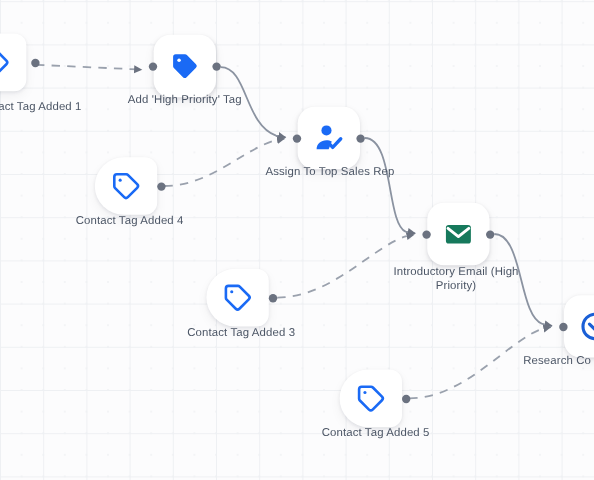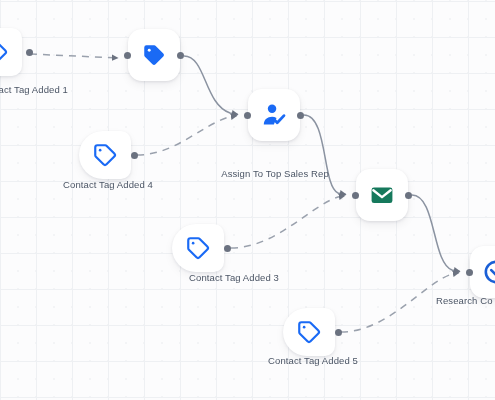--- a/index.html
+++ b/index.html
@@ -107,58 +107,61 @@
   <div class="node-label" style="left:-32px; top:84px; width:110px;">Contact Tag Added 1</div>
 
   <div class="node action" style="left:128px; top:29px;">
     <svg class="node-icon" viewBox="0 0 24 24">
       <path d="M20.6 13.4 13.4 20.6a2 2 0 0 1-2.8 0l-7-7A2 2 0 0 1 3 12.2V5a2 2 0 0 1 2-2h7.2a2 2 0 0 1 1.4.6l7 7a2 2 0 0 1 0 2.8z" fill="#1a6af5"></path>
       <circle cx="7.6" cy="7.6" r="1.35" fill="#ffffff"></circle>
     </svg>
   </div>
   <div class="port" style="left:124px; top:51.5px;"></div>
   <div class="port" style="left:177px; top:51.5px;"></div>
+  <div class="node-label" style="left:89px; top:78px; width:130px;">Add 'High Priority' Tag</div>
 
   <div class="node trigger" style="left:79px; top:131px;">
     <svg class="node-icon" viewBox="0 0 24 24" fill="none" stroke="#1a6af5" stroke-width="2" stroke-linecap="round" stroke-linejoin="round">
       <path d="M20.6 13.4 13.4 20.6a2 2 0 0 1-2.8 0l-7-7A2 2 0 0 1 3 12.2V5a2 2 0 0 1 2-2h7.2a2 2 0 0 1 1.4.6l7 7a2 2 0 0 1 0 2.8z"></path>
       <circle cx="7.5" cy="7.5" r="1.2" fill="#1a6af5" stroke="none"></circle>
     </svg>
   </div>
   <div class="port" style="left:131px; top:151.5px;"></div>
   <div class="node-label" style="left:53px; top:179px; width:110px;">Contact Tag Added 4</div>
 
   <div class="node action" style="left:248px; top:89px;">
     <svg class="node-icon" viewBox="0 0 24 24">
       <circle cx="10.2" cy="6.2" r="3.9" fill="#1a6af5"></circle>
       <path d="M2.6 20.6c0-4.2 3.4-6.9 7.6-6.9 1.5 0 2.9.35 4.1 1l-2.4 6H2.6z" fill="#1a6af5"></path>
       <path d="M11.6 15.6 15 19.2l6.2-6.6" fill="none" stroke="#1a6af5" stroke-width="2.6" stroke-linecap="round" stroke-linejoin="round"></path>
     </svg>
   </div>
   <div class="port" style="left:244px; top:111.5px;"></div>
   <div class="port" style="left:297px; top:111.5px;"></div>
-  <div class="node-label" style="left:206px; top:138px; width:138px;margin-top:30px;">Assign To Top Sales Rep</div>
+  <div class="node-label" style="left:206px; top:138px; width:138px;">Assign To Top Sales Rep</div>
 
   <div class="node trigger" style="left:172px; top:224px;">
     <svg class="node-icon" viewBox="0 0 24 24" fill="none" stroke="#1a6af5" stroke-width="2" stroke-linecap="round" stroke-linejoin="round">
       <path d="M20.6 13.4 13.4 20.6a2 2 0 0 1-2.8 0l-7-7A2 2 0 0 1 3 12.2V5a2 2 0 0 1 2-2h7.2a2 2 0 0 1 1.4.6l7 7a2 2 0 0 1 0 2.8z"></path>
       <circle cx="7.5" cy="7.5" r="1.2" fill="#1a6af5" stroke="none"></circle>
     </svg>
   </div>
   <div class="port" style="left:224px; top:244.5px;"></div>
-  <div class="node-label" style="left:146px; top:272px; width:110px;margin-left:33px;">Contact Tag Added 3</div>
+  <div class="node-label" style="left:146px; top:272px; width:110px;">Contact Tag Added 3</div>
 
   <div class="node action" style="left:356px; top:169px;">
     <svg class="node-icon" viewBox="0 0 24 24">
       <rect x="2.4" y="5" width="19.2" height="14.4" rx="2.2" fill="#16795c"></rect>
       <path d="M4 7.6 12 14l8-6.4" fill="none" stroke="#ffffff" stroke-width="2.2" stroke-linecap="round" stroke-linejoin="round"></path>
     </svg>
   </div>
   <div class="port" style="left:352px; top:191.5px;"></div>
   <div class="port" style="left:405px; top:191.5px;"></div>
+  <div class="node-label" style="left:315px; top:221px; width:130px;">Introductory Email (High
+Priority)</div>
 
   <div class="node trigger" style="left:283px; top:308px;">
     <svg class="node-icon" viewBox="0 0 24 24" fill="none" stroke="#1a6af5" stroke-width="2" stroke-linecap="round" stroke-linejoin="round">
       <path d="M20.6 13.4 13.4 20.6a2 2 0 0 1-2.8 0l-7-7A2 2 0 0 1 3 12.2V5a2 2 0 0 1 2-2h7.2a2 2 0 0 1 1.4.6l7 7a2 2 0 0 1 0 2.8z"></path>
       <circle cx="7.5" cy="7.5" r="1.2" fill="#1a6af5" stroke="none"></circle>
     </svg>
   </div>
   <div class="port" style="left:335px; top:328.5px;"></div>
   <div class="node-label" style="left:258px; top:355px; width:110px;">Contact Tag Added 5</div>
 

